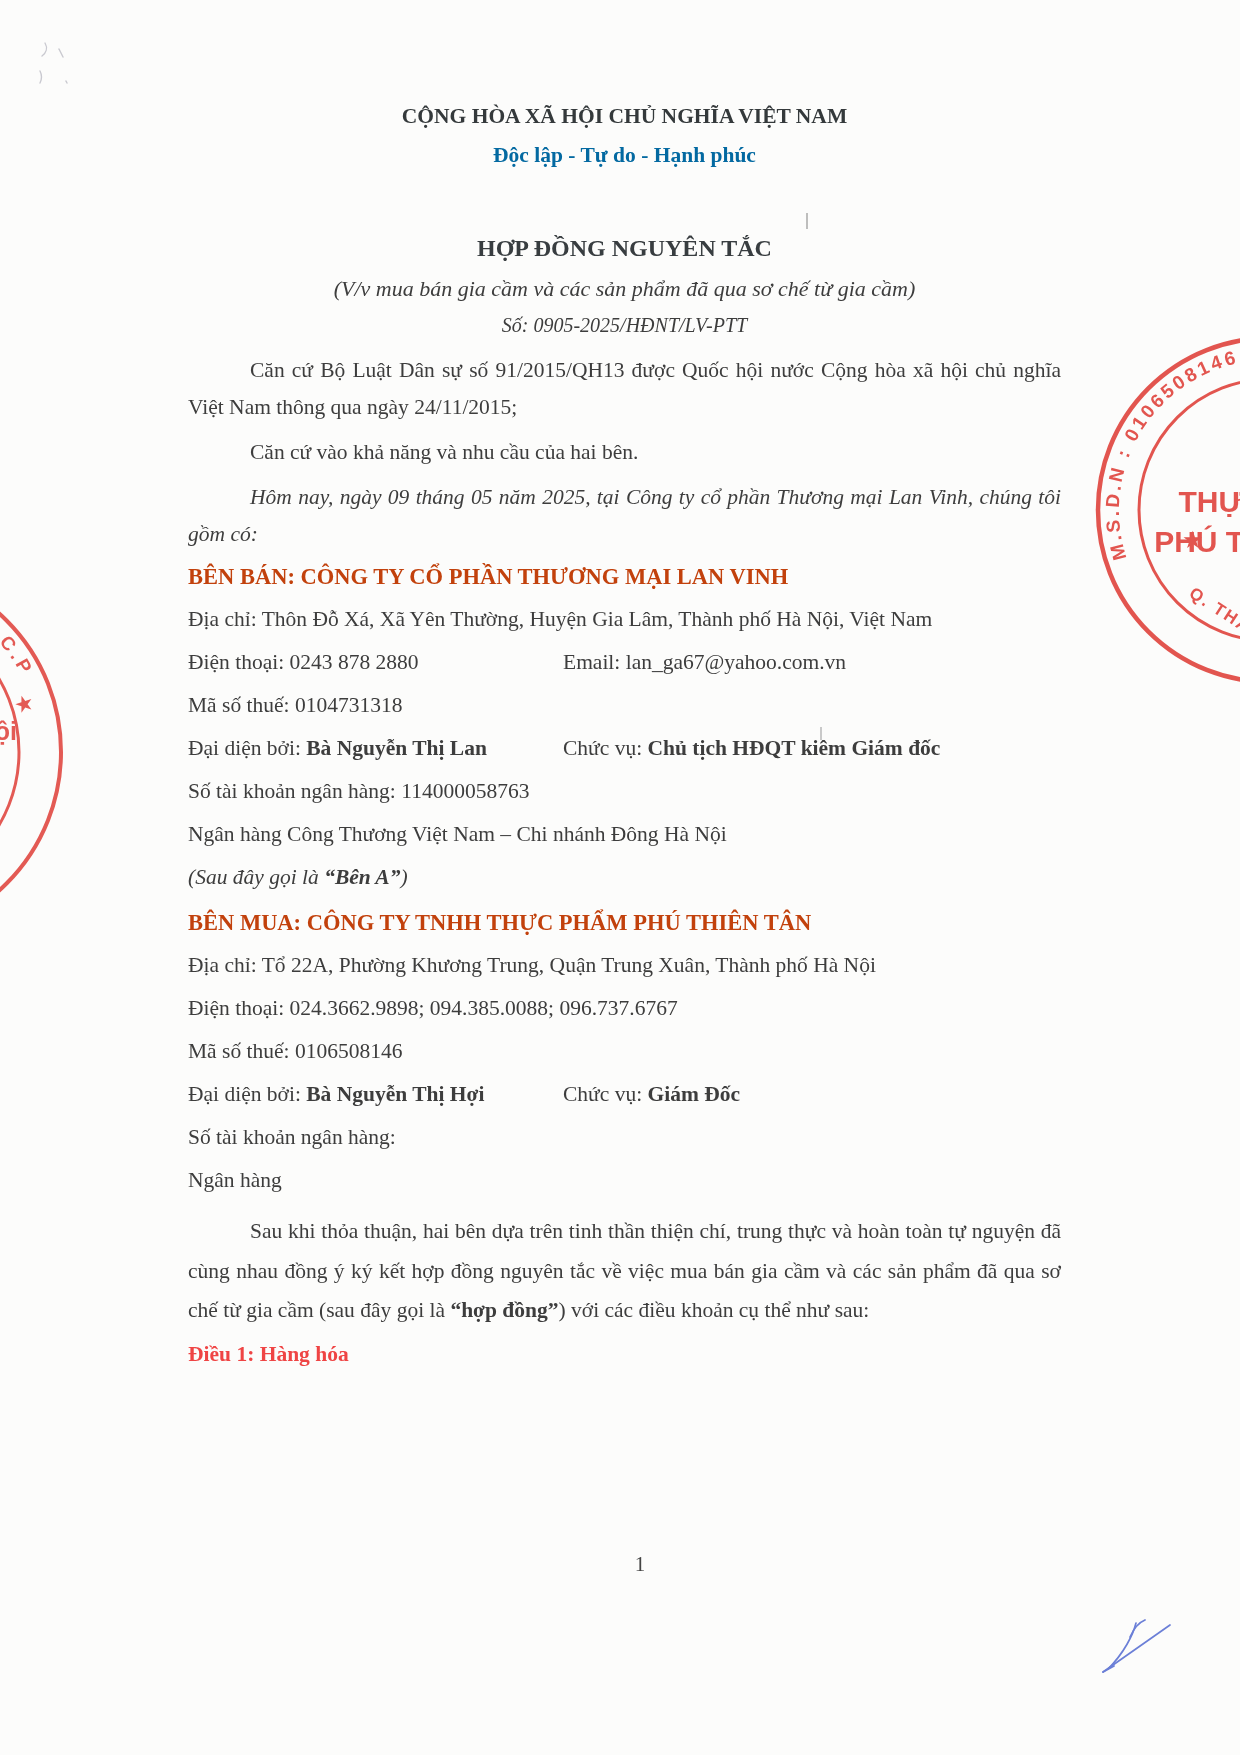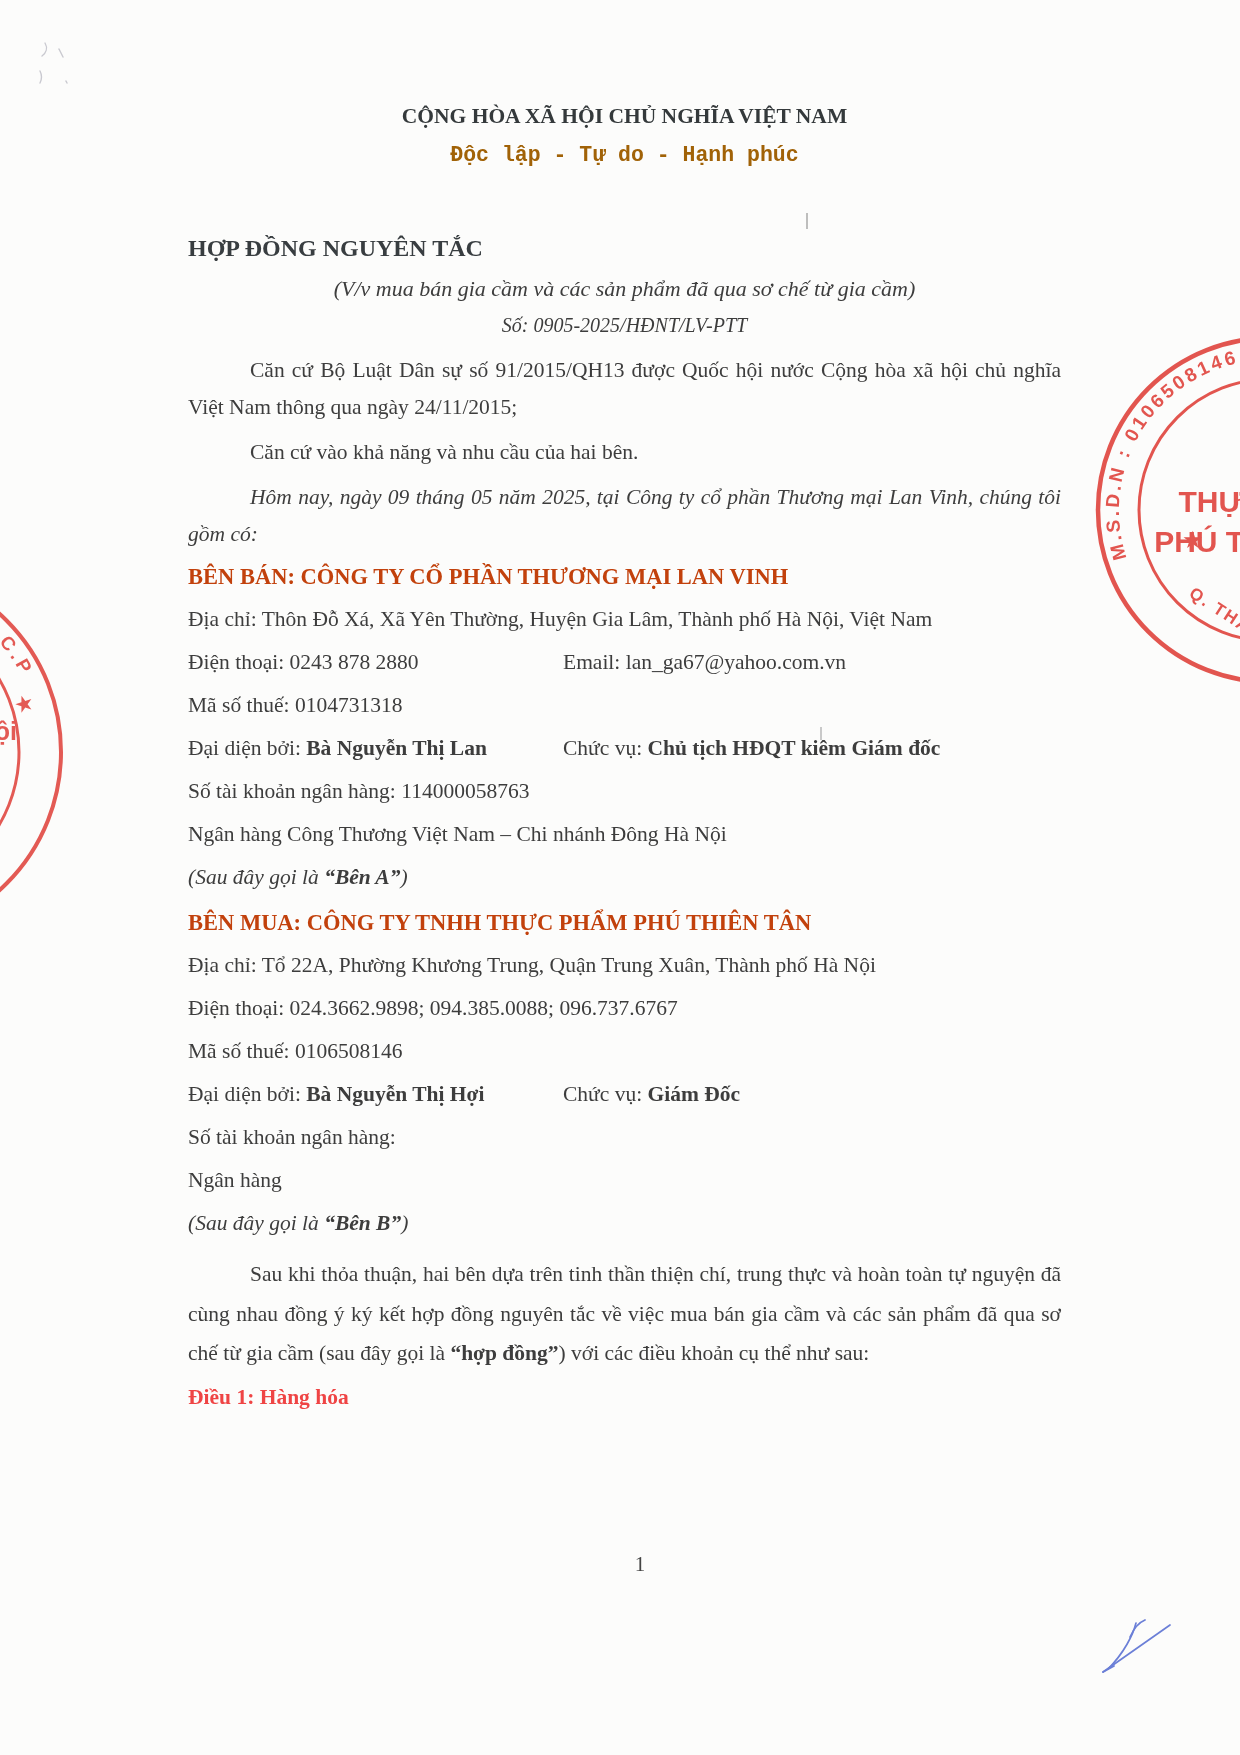--- a/index.html
+++ b/index.html
@@ -10,22 +10,22 @@
     background:#fcfcfb;
     overflow:hidden;
     font-family:"Liberation Serif","DejaVu Serif",serif;
     color:#3d3d3d;
   }
   .doc{
     position:absolute;left:188px;top:0;width:873px;
     font-size:21.5px;line-height:37px;
   }
   .nat1{margin-top:98px;text-align:center;font-weight:bold;font-size:21.5px;color:#34393b;}
-  .nat2{margin-top:2px;text-align:center;font-weight:bold;font-size:21.5px;color:#a16207;font-family:Liberation Mono, monospace;}
-  .title{margin-top:56px;font-weight:bold;font-size:24px;color:#383d40;}
+  .nat2{margin-top:2px;text-align:center;font-weight:bold;font-size:21.5px;color:#0369a1;}
+  .title{margin-top:56px;text-align:center;font-weight:bold;font-size:24px;color:#383d40;}
   .subtitle{margin-top:3px;text-align:center;font-style:italic;font-size:22px;}
   .docno{text-align:center;font-style:italic;font-size:20px;}
   p.pre{margin:8px 0 0;text-indent:62px;text-align:justify;}
   p.opening{margin:8px 0 0;text-indent:62px;text-align:justify;font-style:italic;}
   .party-heading{margin-top:2px;font-weight:bold;font-size:22.5px;line-height:43px;color:#c2410c;}
   .info{line-height:43px;position:relative;}
   .info .col2{position:absolute;left:375px;top:0;}
   .alias{font-style:italic;}
   .bi{font-weight:bold;font-style:italic;}
   p.agree{margin:10px 0 0;text-indent:62px;text-align:justify;line-height:39.5px;}
@@ -83,23 +83,20 @@
       <div class="party-heading">BÊN MUA: CÔNG TY TNHH THỰC PHẨM PHÚ THIÊN TÂN</div>
       <div class="info">Địa chỉ: Tổ 22A, Phường Khương Trung, Quận Trung Xuân, Thành phố Hà Nội</div>
       <div class="info">Điện thoại: 024.3662.9898; 094.385.0088; 096.737.6767</div>
       <div class="info">Mã số thuế: 0106508146</div>
       <div class="info">
         <span><span>Đại diện bởi: </span><b>Bà Nguyễn Thị Hợi</b></span>
         <span class="col2"><span>Chức vụ: </span><b>Giám Đốc</b></span>
       </div>
       <div class="info">Số tài khoản ngân hàng:</div>
       <div class="info">Ngân hàng</div>
-      <div class="info alias">
-        <span>(Sau đây gọi là </span><b class="bi">“Bên B”</b><span>)</span>
-      </div>
     </div>
 
     <p class="agree">
       <span>Sau khi thỏa thuận, hai bên dựa trên tinh thần thiện chí, trung thực và hoàn toàn tự nguyện đã cùng nhau đồng ý ký kết hợp đồng nguyên tắc về việc mua bán gia cầm và các sản phẩm đã qua sơ chế từ gia cầm (sau đây gọi là </span><b>“hợp đồng”</b><span>) với các điều khoản cụ thể như sau:</span>
     </p>
 
     <div class="article">Điều 1: Hàng hóa</div>
   </div>
 
   <div class="pagenum">1</div>

